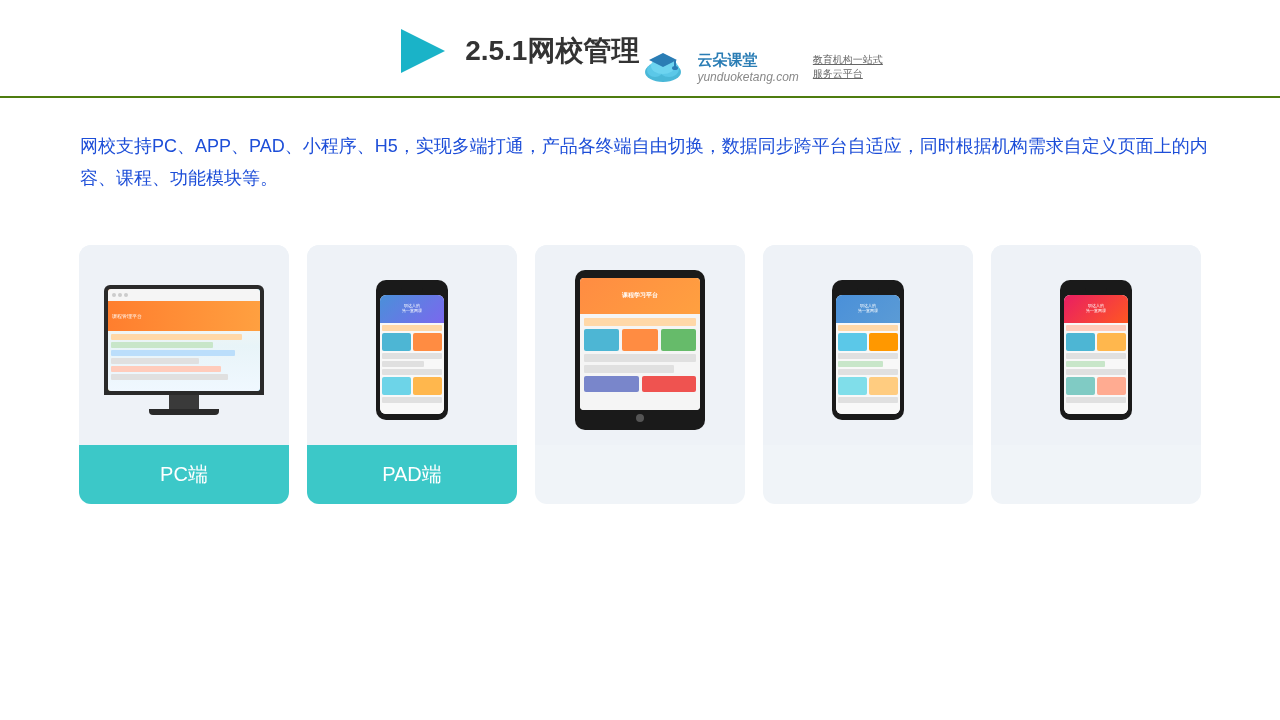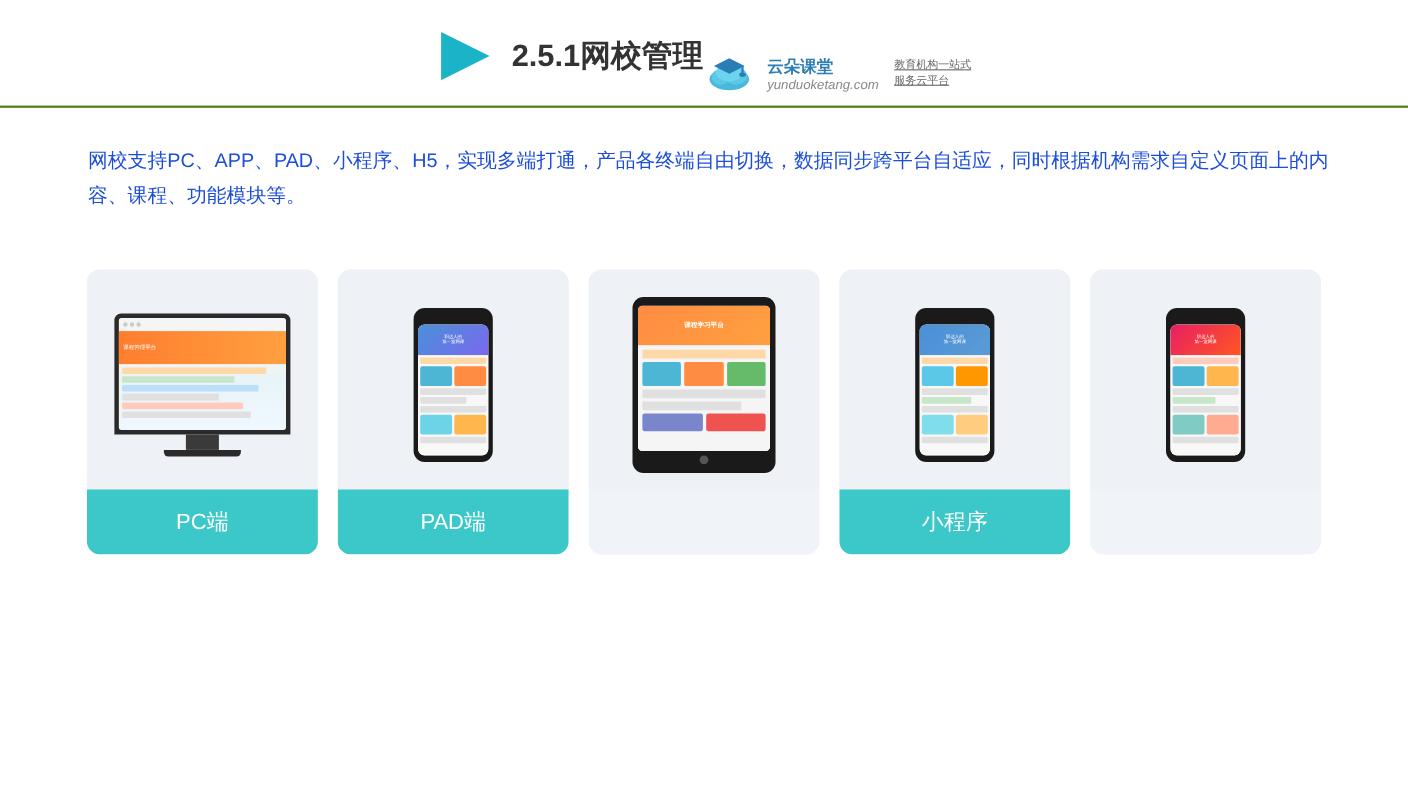--- a/index.html
+++ b/index.html
@@ -445,21 +445,20 @@
               <div class="phone-card-row">
                 <div class="phone-mini-card" style="background:#80deea;"></div>
                 <div class="phone-mini-card" style="background:#ffcc80;"></div>
               </div>
               <div class="phone-row"></div>
             </div>
           </div>
         </div>
       </div>
     </div>
-    <div class="card-label">小程序</div>
   </div>
 
   <div class="card">
     <div class="card-image-area">
       <div class="phone-wrap">
         <div class="phone-body">
           <div class="phone-notch"></div>
           <div class="phone-screen">
             <div class="phone-screen-banner" style="background: linear-gradient(135deg, #e91e63, #ff5722);">
               <span class="phone-screen-banner-text">职达人的<br>第一堂网课</span>

